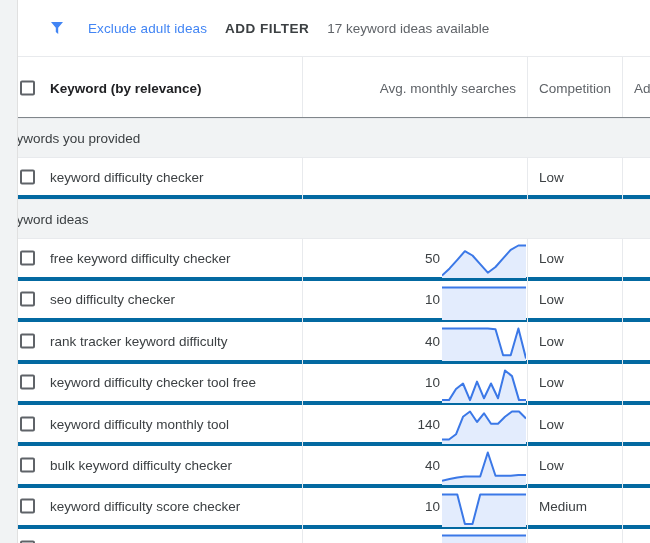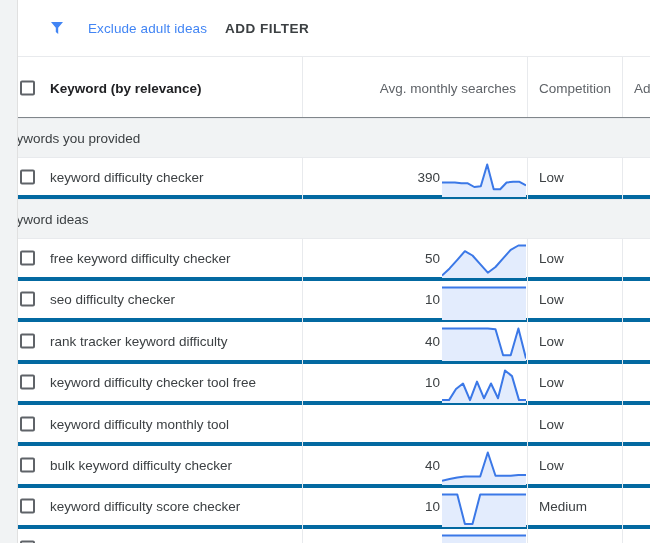--- a/index.html
+++ b/index.html
@@ -238,20 +238,21 @@
 
   <div class="left-gutter"></div>
   <div class="left-gutter-edge"></div>
 
   <div class="toolbar">
     <svg class="filter-icon" viewBox="0 0 24 24">
       <path d="M4 4 H20 L13.6 11.6 V20 L10.4 17.4 V11.6 Z" fill="#4285f4"></path>
     </svg>
     <span class="exclude-link">Exclude adult ideas</span>
     <span class="add-filter">ADD FILTER</span>
+    <span class="available-count">17 keyword ideas available</span>
   </div>
   <div class="toolbar-divider"></div>
 
   <div class="table">
 
     <div class="head-row">
       <div class="checkbox"></div>
       <div class="c-kw" style="top:0;bottom:0;">
         <span class="kw-text cell-label">Keyword (by relevance)</span>
       </div>
@@ -272,27 +273,20 @@
 
     <div id="table-body">
         <div class="section-row">
           <span class="section-label">Keywords you provided</span>
         </div>
         <div class="data-row">
           <div class="checkbox"></div>
           <div class="c-kw" style="top:0;bottom:0;">
             <span class="kw-text">keyword difficulty checker</span>
           </div>
-          <div class="avg-wrap">
-            <span class="avg-num">390</span>
-            <svg class="spark" viewBox="0 0 84 36" preserveAspectRatio="none">
-              <path d="M0.0 21.5 L6.5 21.5 L12.9 21.5 L19.4 22.3 L25.8 22.3 L32.3 26.0 L38.8 25.3 L45.2 3.5 L51.7 28.3 L58.2 28.3 L64.6 21.5 L71.1 20.8 L77.5 20.8 L84.0 24.5 L84 36 L0 36 Z" fill="#e3ecfd"></path>
-              <path d="M0.0 21.5 L6.5 21.5 L12.9 21.5 L19.4 22.3 L25.8 22.3 L32.3 26.0 L38.8 25.3 L45.2 3.5 L51.7 28.3 L58.2 28.3 L64.6 21.5 L71.1 20.8 L77.5 20.8 L84.0 24.5" fill="none" stroke="#3b78e7" stroke-width="2" stroke-linejoin="round" stroke-linecap="butt" vector-effect="non-scaling-stroke"></path>
-            </svg>
-          </div>
           <div class="c-comp" style="top:0;bottom:0;">
             <span class="comp-text">Low</span>
           </div>
           <div class="c-ad" style="top:0;bottom:0;"></div>
           <div class="vline" style="left:284px;top:0;height:41.4px;"></div>
           <div class="vline" style="left:509px;top:0;height:41.4px;"></div>
           <div class="vline" style="left:604px;top:0;height:41.4px;"></div>
         </div>
         <div class="section-row">
           <span class="section-label">Keyword ideas</span>
@@ -375,20 +369,27 @@
           <div class="c-ad" style="top:0;bottom:0;"></div>
           <div class="vline" style="left:284px;top:0;height:41.4px;"></div>
           <div class="vline" style="left:509px;top:0;height:41.4px;"></div>
           <div class="vline" style="left:604px;top:0;height:41.4px;"></div>
         </div>
         <div class="data-row">
           <div class="checkbox"></div>
           <div class="c-kw" style="top:0;bottom:0;">
             <span class="kw-text">keyword difficulty monthly tool</span>
           </div>
+          <div class="avg-wrap">
+            <span class="avg-num">140</span>
+            <svg class="spark" viewBox="0 0 84 36" preserveAspectRatio="none">
+              <path d="M0.0 31.5 L7.0 31.5 L14.0 26.3 L21.0 8.8 L28.0 3.5 L35.0 14.0 L42.0 5.3 L49.0 15.8 L56.0 15.8 L63.0 8.8 L70.0 3.5 L77.0 3.5 L84.0 10.5 L84 36 L0 36 Z" fill="#e3ecfd"></path>
+              <path d="M0.0 31.5 L7.0 31.5 L14.0 26.3 L21.0 8.8 L28.0 3.5 L35.0 14.0 L42.0 5.3 L49.0 15.8 L56.0 15.8 L63.0 8.8 L70.0 3.5 L77.0 3.5 L84.0 10.5" fill="none" stroke="#3b78e7" stroke-width="2" stroke-linejoin="round" stroke-linecap="butt" vector-effect="non-scaling-stroke"></path>
+            </svg>
+          </div>
           <div class="c-comp" style="top:0;bottom:0;">
             <span class="comp-text">Low</span>
           </div>
           <div class="c-ad" style="top:0;bottom:0;"></div>
           <div class="vline" style="left:284px;top:0;height:41.4px;"></div>
           <div class="vline" style="left:509px;top:0;height:41.4px;"></div>
           <div class="vline" style="left:604px;top:0;height:41.4px;"></div>
         </div>
         <div class="data-row">
           <div class="checkbox"></div>

